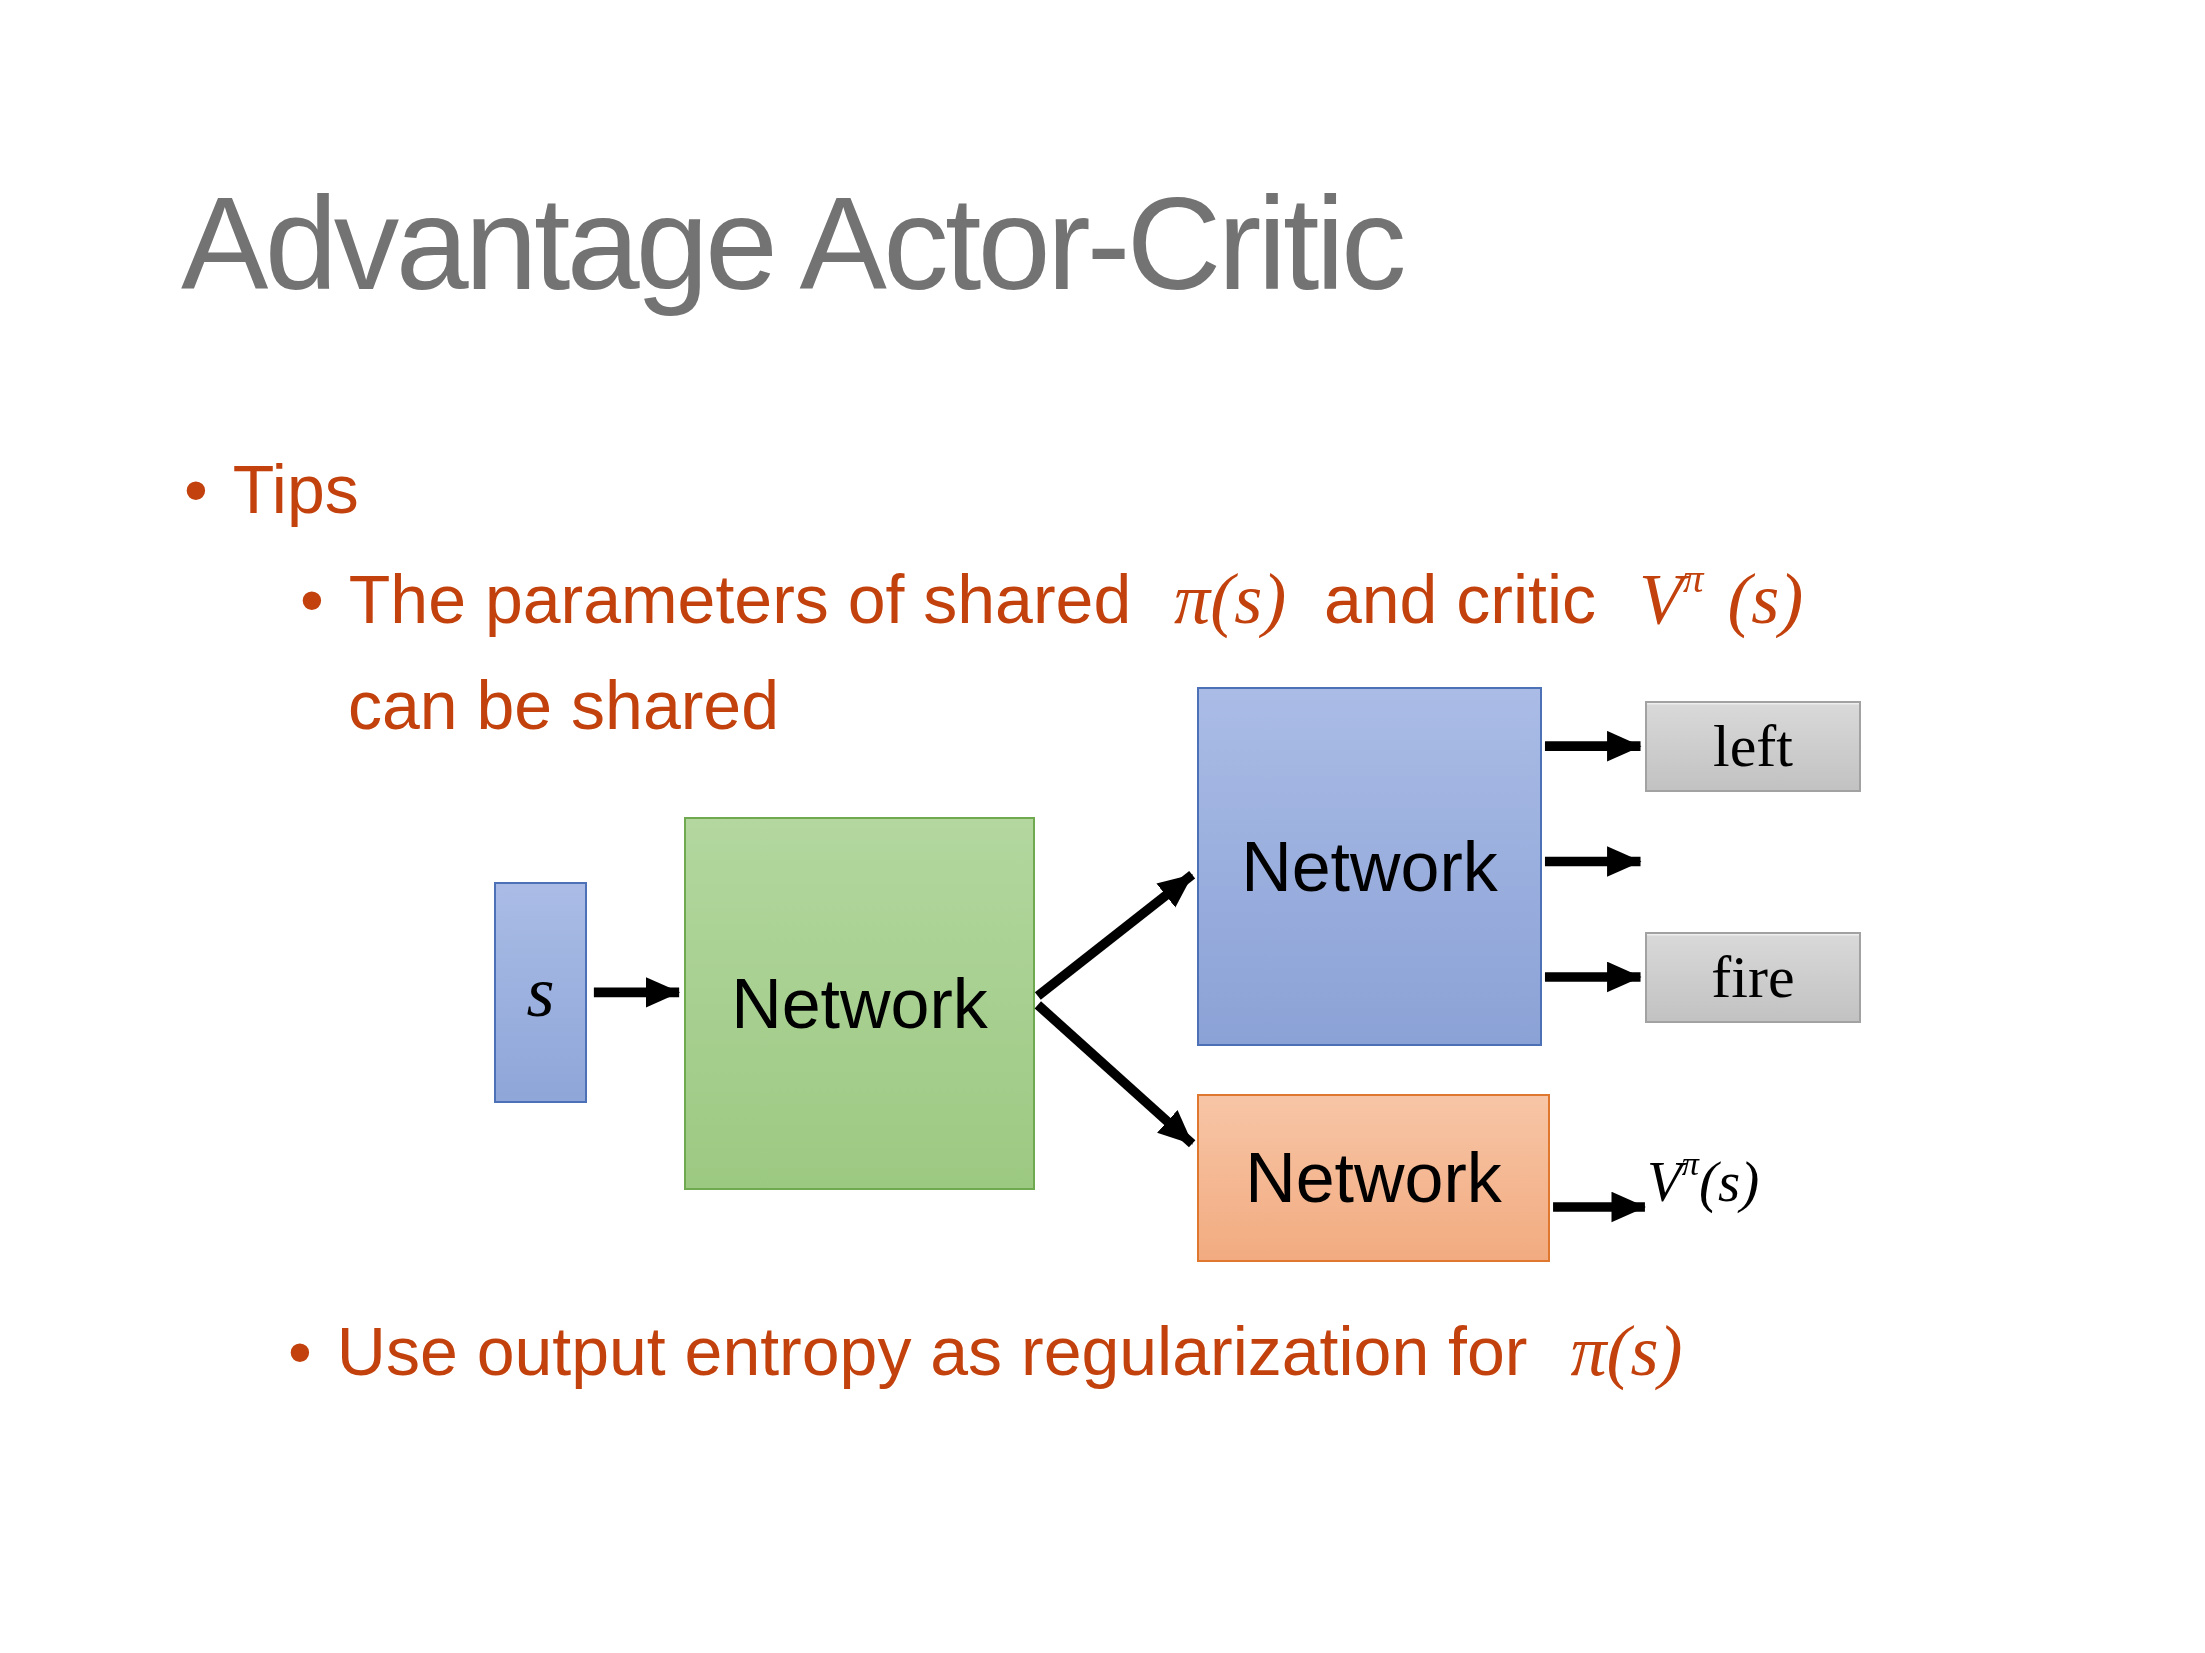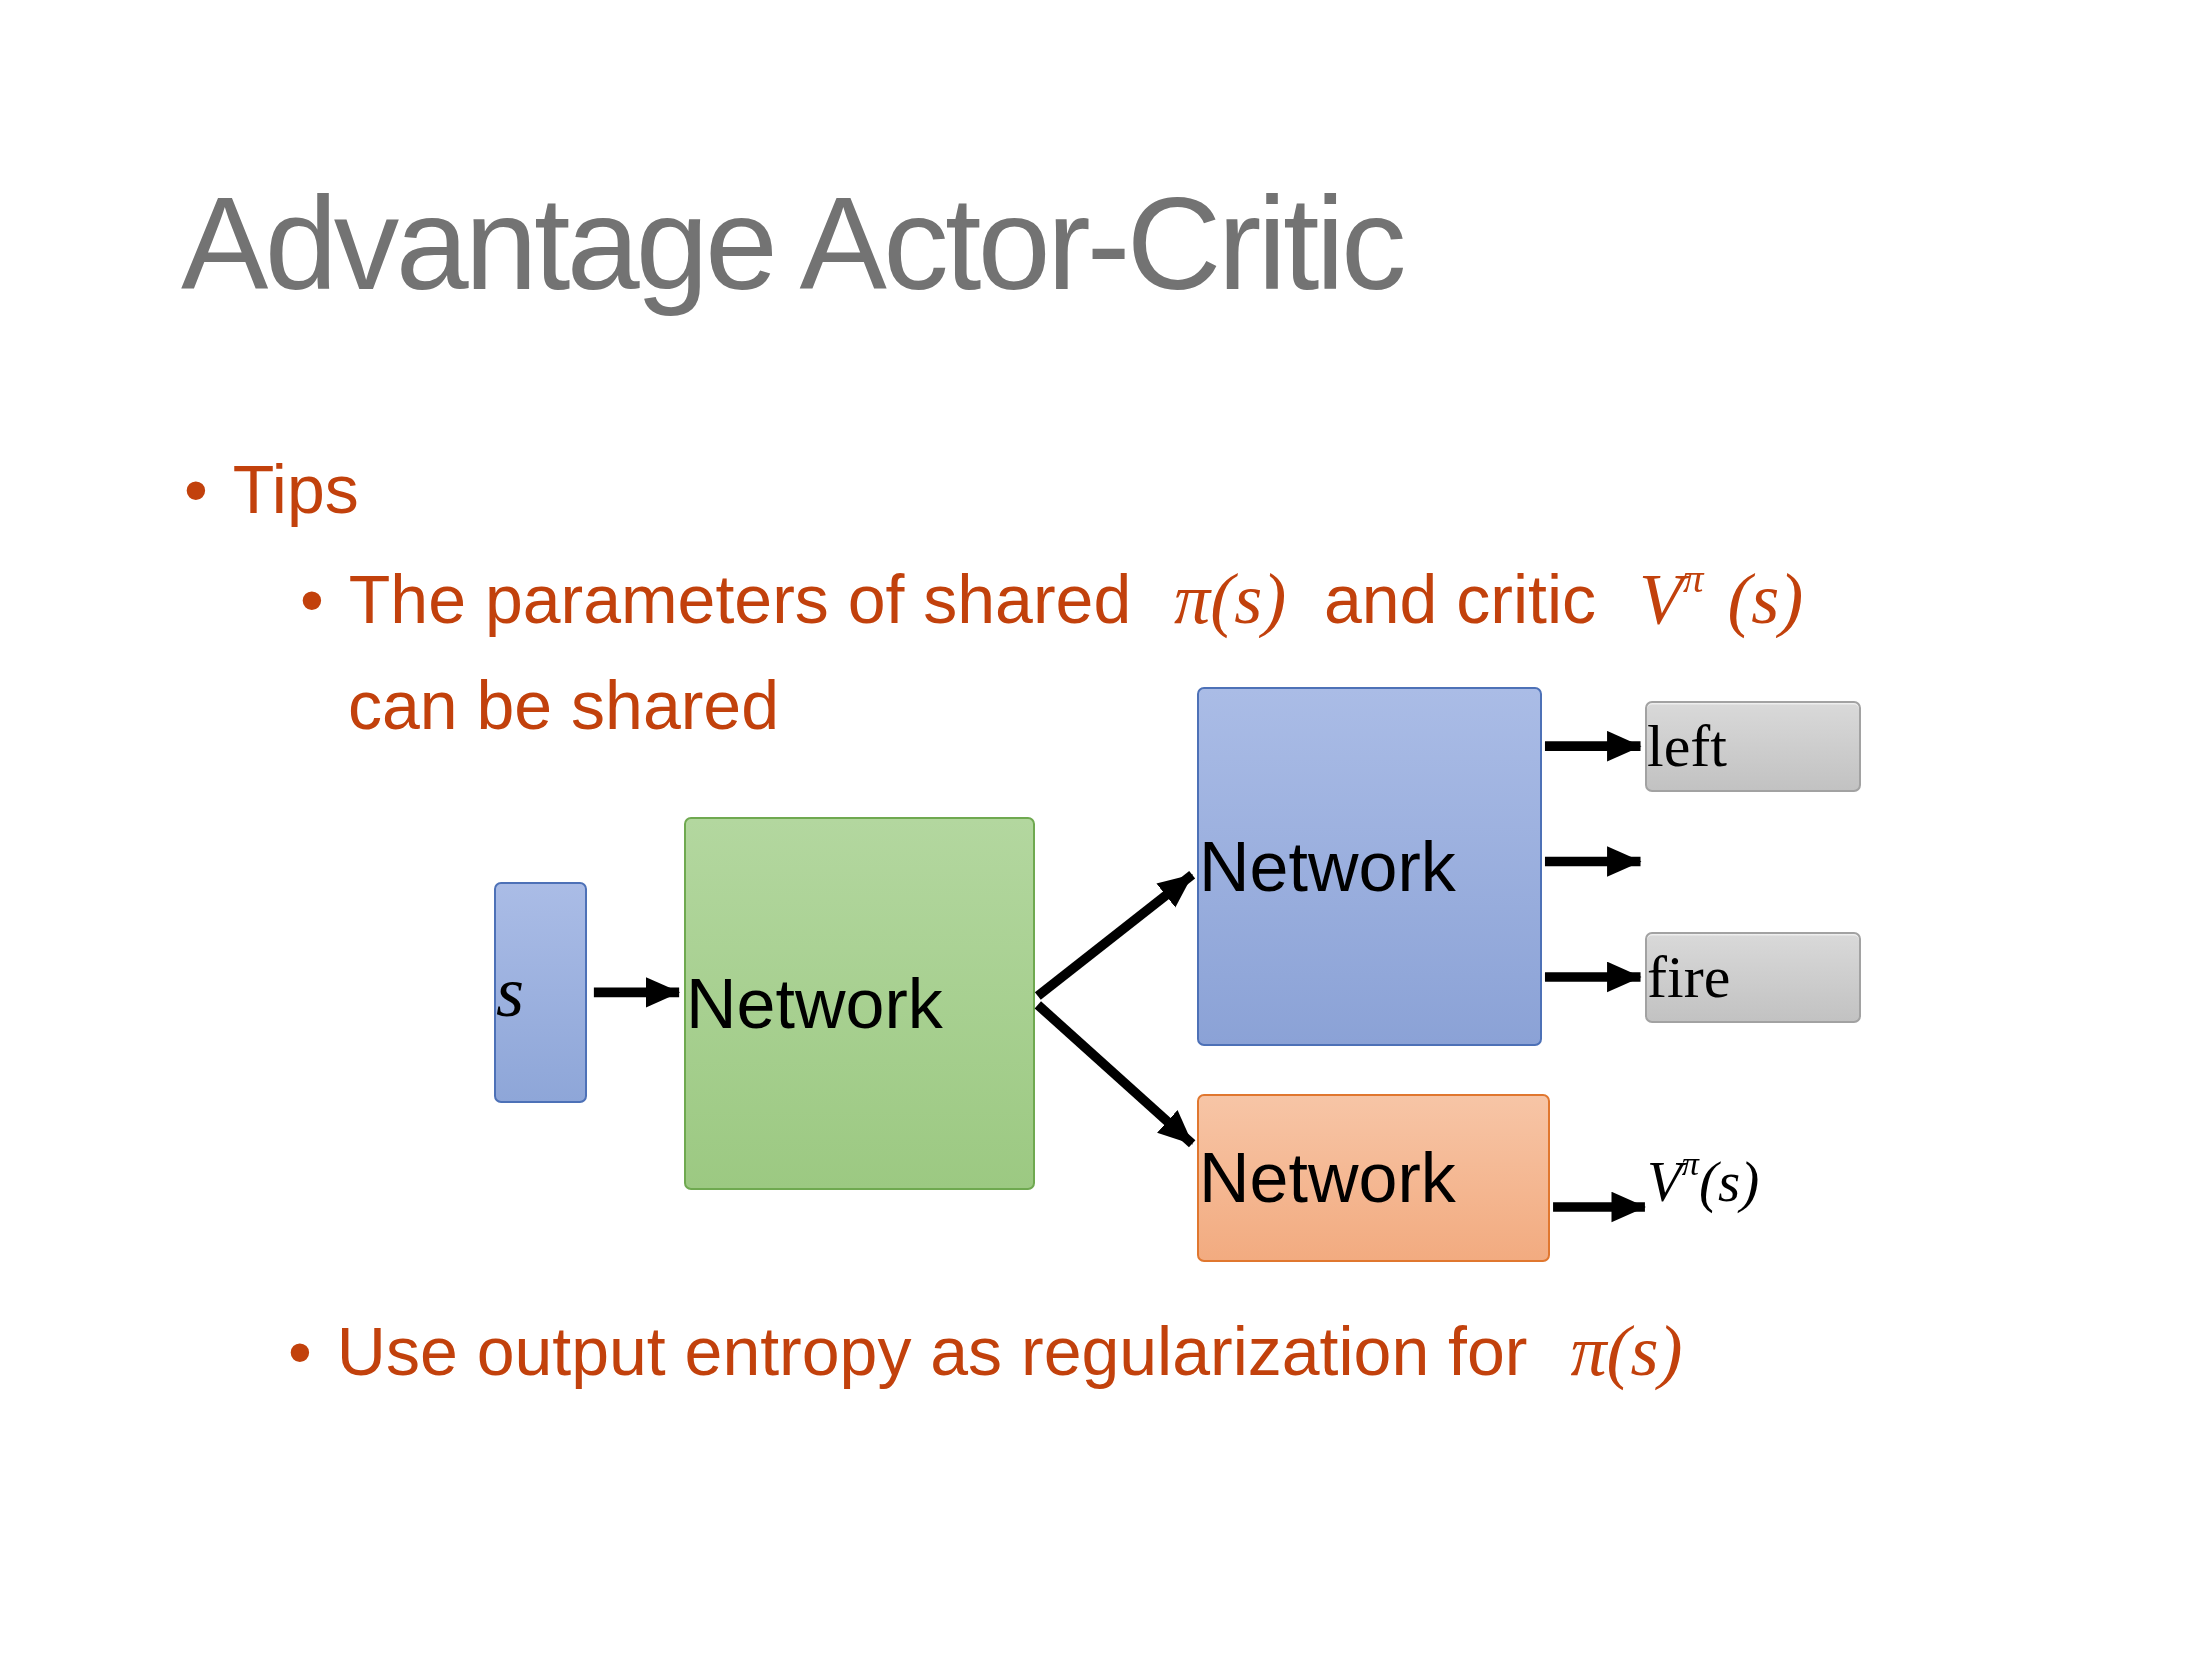--- a/index.html
+++ b/index.html
@@ -26,23 +26,22 @@
     font-style:italic;font-size:72px;margin-left:24px;
   }
   .msup{
     font-family:"Liberation Serif",serif;
     font-style:italic;
     font-size:0.60em;vertical-align:0.75em;
   }
   
   .dbox{
     position:absolute;display:flex;
-    align-items:center;
+    align-items:center;justify-content:center;
     box-sizing:border-box;
-    border-radius:7px;
   }
   .net-label{font-size:70px;color:#000;}
   .state-box{
     left:494px;top:882px;width:93px;height:221px;
     background:linear-gradient(180deg,#aabce6 0%,#8ea6d8 100%);
     border:2.2px solid #4d71b7;
   }
   .state-label{
     font-family:"Liberation Serif",serif;font-style:italic;
     font-size:72px;

